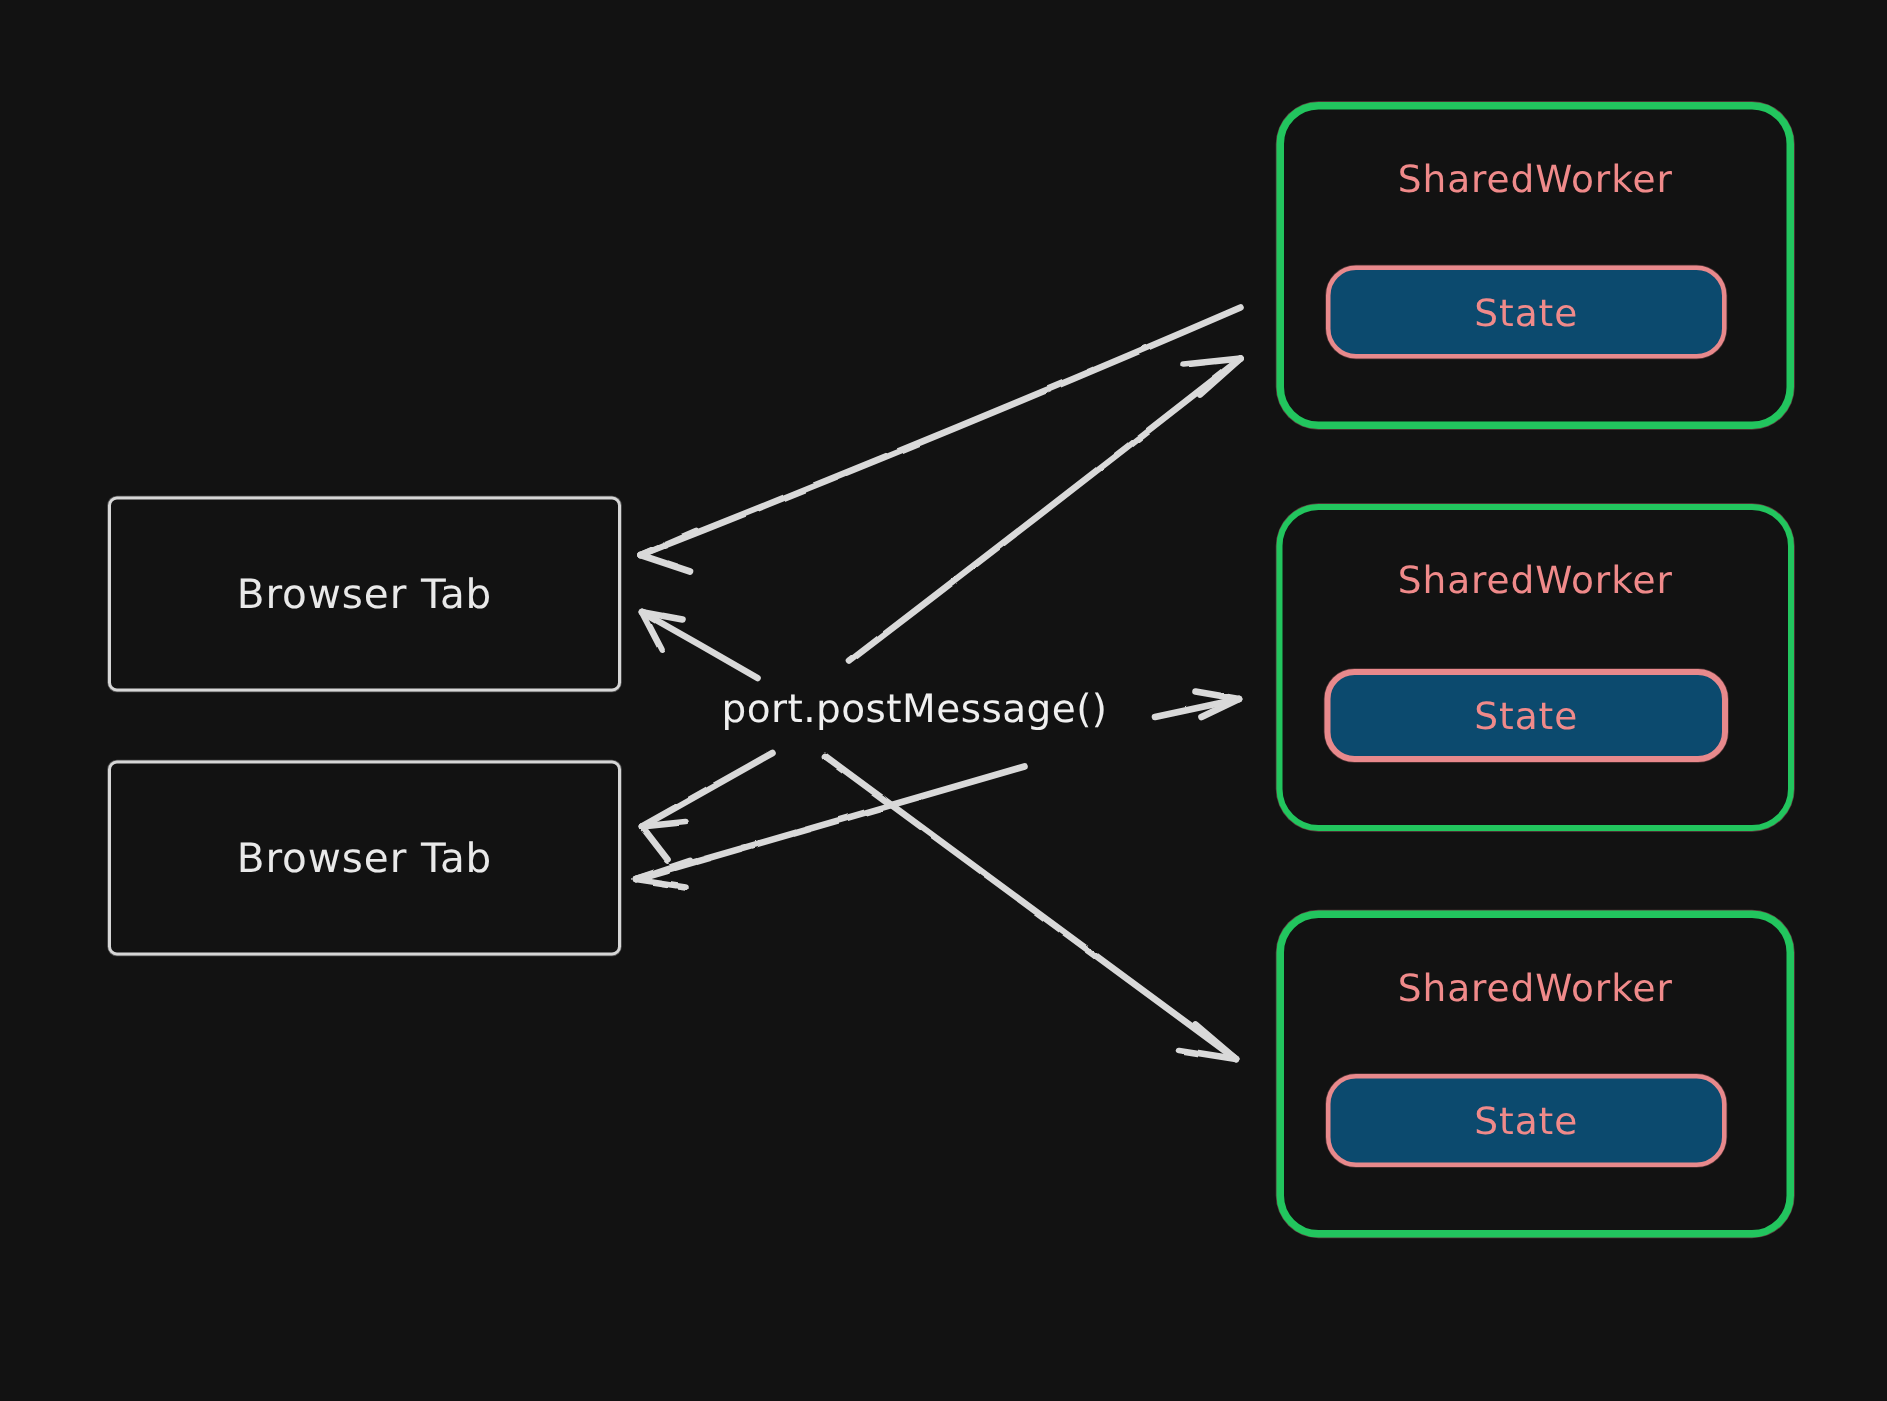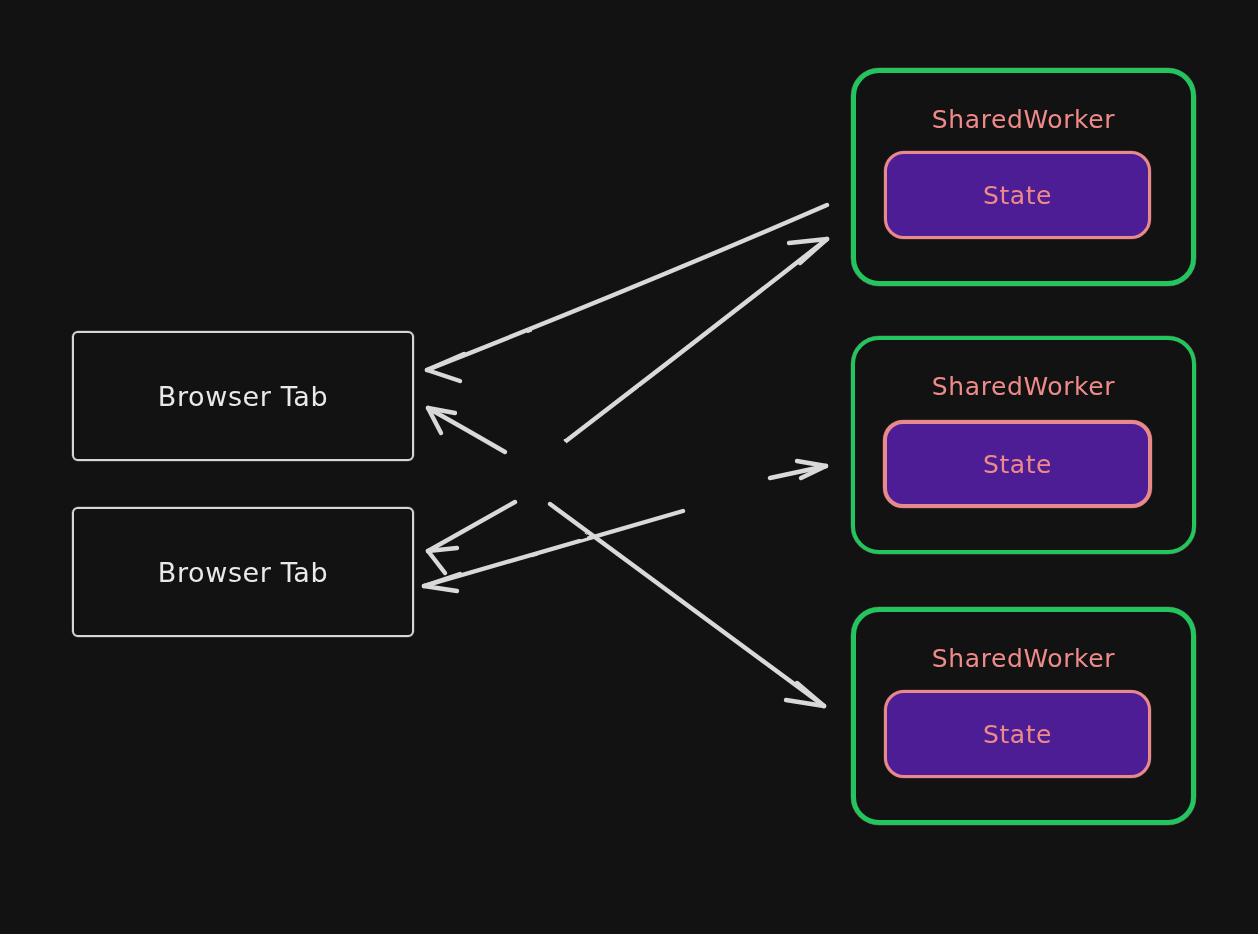--- a/index.html
+++ b/index.html
@@ -71,25 +71,25 @@
     font-size: 25px;
     margin-top: 32px;
   }
 
   
   .state-box {
     position: absolute;
     left: 28px;
     right: 40px;
     bottom: 42px;
-    height: 88px;
+    height: 62px;
     box-sizing: border-box;
     border: 3px solid #e8898c;
     border-radius: 20px;
-    background: #4c1d95;
+    background: #0c4a6e;
     display: flex;
     align-items: center;
     justify-content: center;
     box-shadow: 0 0 0 0.5px rgba(232,137,140,0.3);
   }
   .worker.thick .state-box {
     border-width: 4px;
   }
   .state-box .node-label {
     color: #f08a8a;
@@ -188,14 +188,15 @@
     </div>
   </div>
 
   <div class="node worker" style="left:833px; top:607px; width:345px; height:218px;">
     <span class="node-label">SharedWorker</span>
     <div class="state-box">
       <span class="node-label">State</span>
     </div>
   </div>
 
+  <div id="edge-label" style="left:481px; top:458px;">port.postMessage()</div>
 
 </div>
 
 </body></html>

